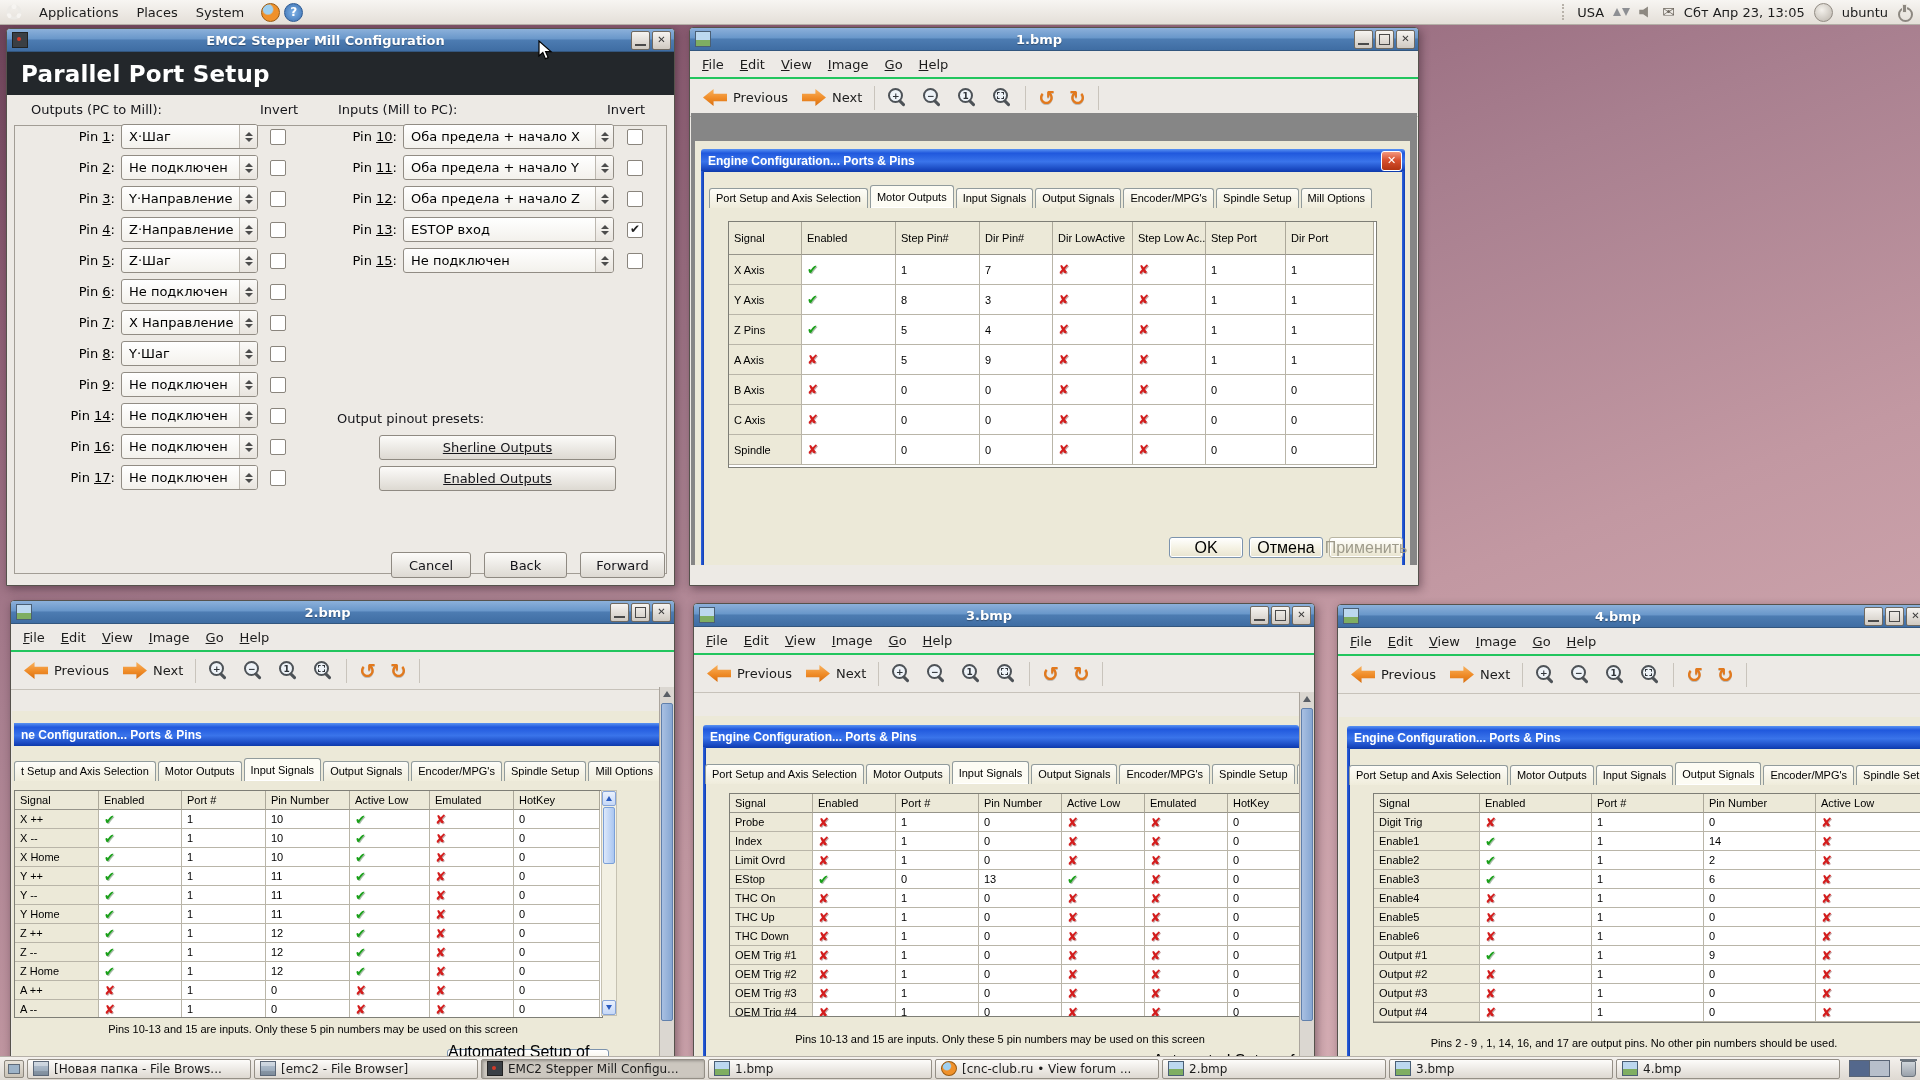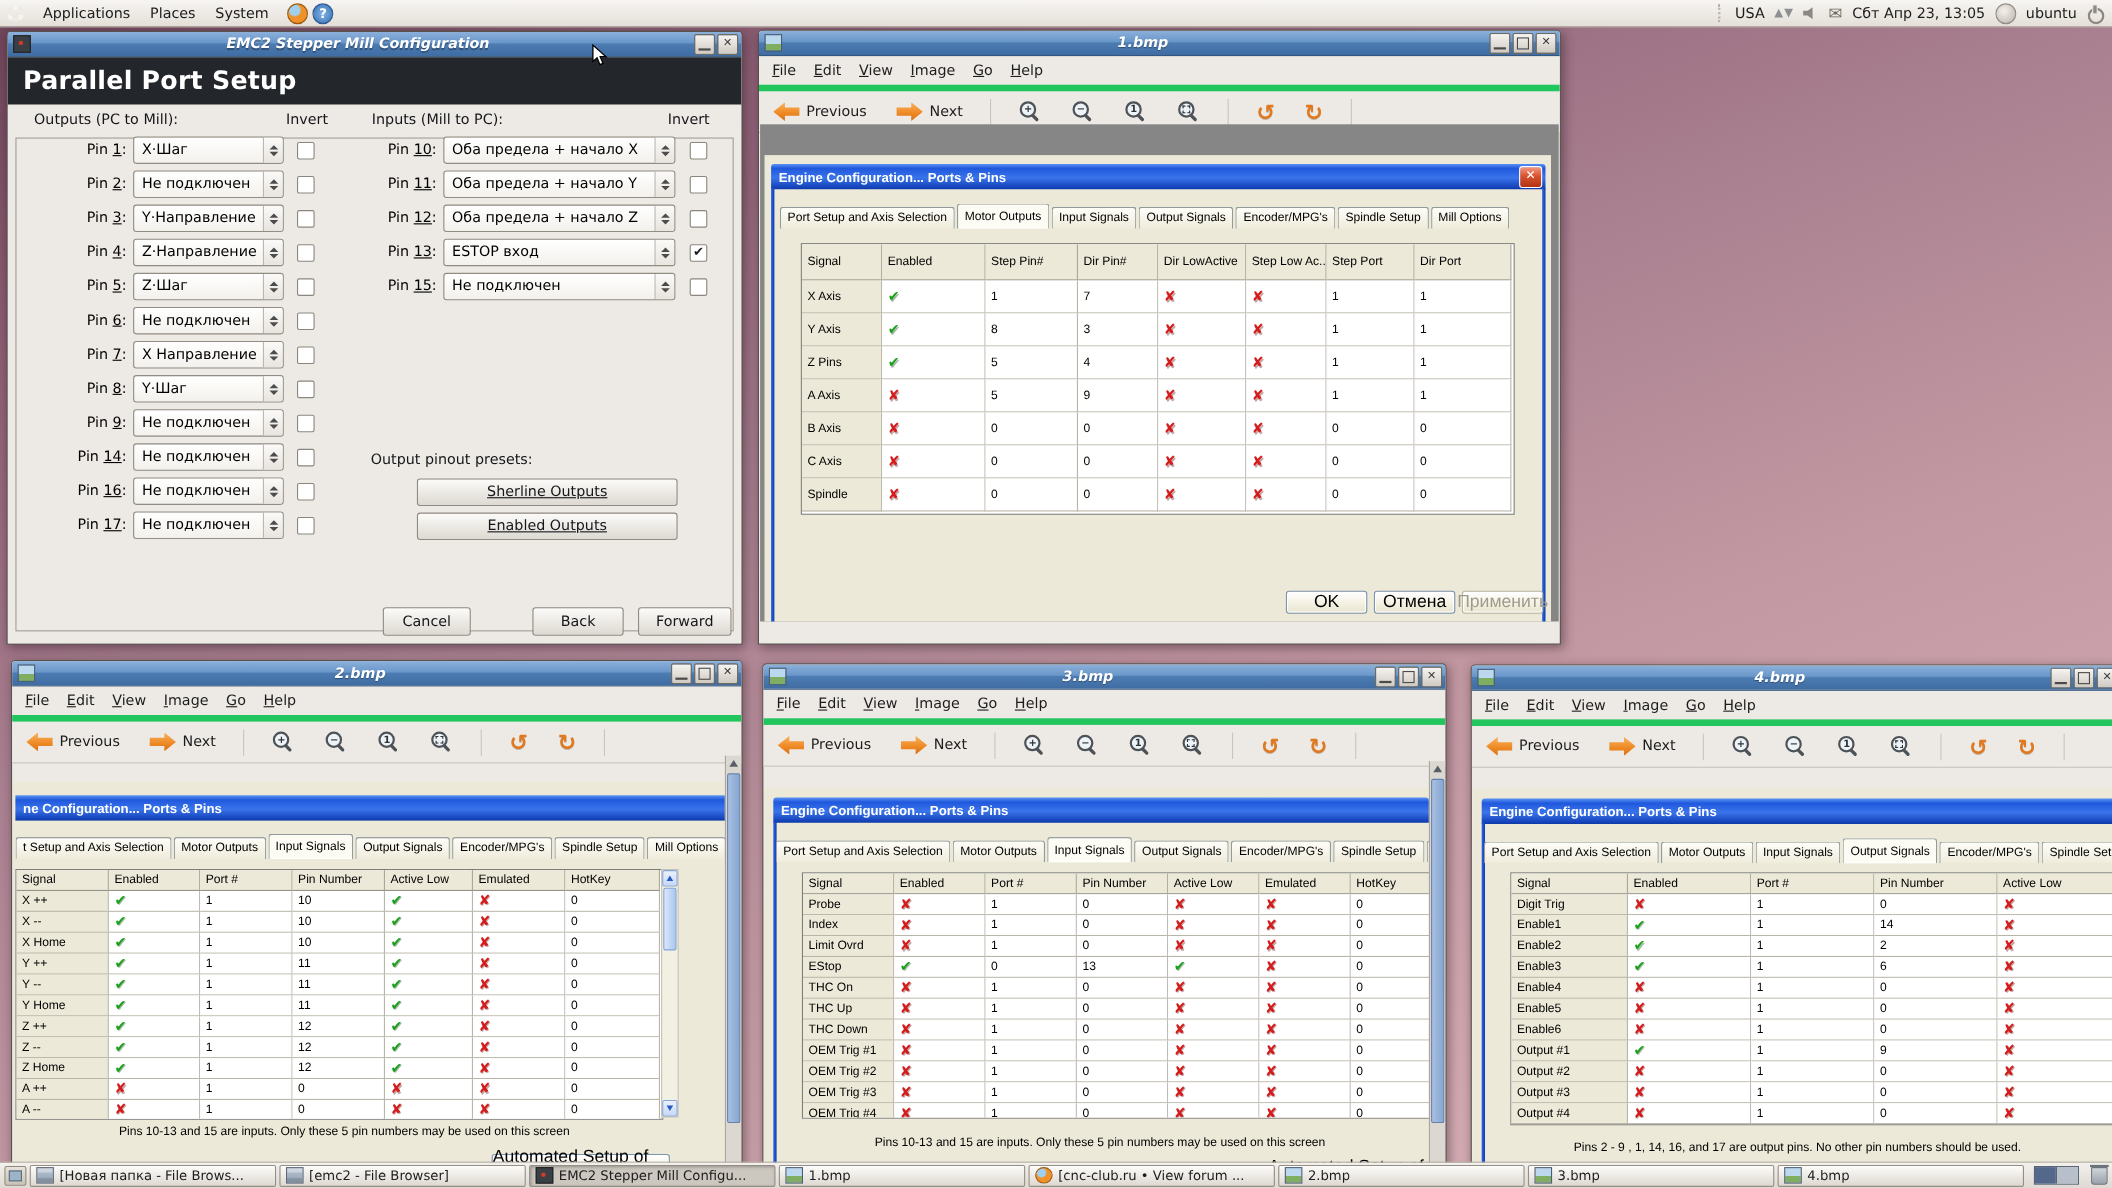--- a/index.html
+++ b/index.html
@@ -30,21 +30,21 @@
   .avatar{width:17px;height:17px;border-radius:50%;background:radial-gradient(circle at 40% 35%,#f4f1ec,#b9b3aa);border:1px solid #928c84;}
   .powic{position:relative;width:15px;height:15px;}
   .powic::before{content:"";position:absolute;left:1px;top:2px;width:11px;height:11px;border:2px solid #8d8881;border-radius:50%;}
   .powic::after{content:"";position:absolute;left:6px;top:0;width:3px;height:7px;background:#8d8881;box-shadow:0 0 0 1px #e8e4dd;}
   
   .gwin{position:absolute;background:#edeae5;border:1px solid #56524c;border-radius:4px 4px 0 0;
     box-shadow:2px 3px 10px rgba(40,20,30,.45);overflow:hidden;}
   .titlebar{height:22px;background:linear-gradient(180deg,#8cb0da 0%,#6997ca 45%,#4d7cb2 50%,#3f6da3 100%);
     position:relative;display:flex;align-items:center;border-bottom:1px solid #33567e;}
   .titlebar .title{position:absolute;left:30px;right:60px;text-align:center;color:#fff;font-weight:bold;font-size:13px;
-    white-space:nowrap;overflow:hidden;text-shadow:0 1px 1px rgba(0,0,0,.35);font-style:italic;}
+    white-space:nowrap;overflow:hidden;text-shadow:0 1px 1px rgba(0,0,0,.35);}
   .winic{width:14px;height:14px;margin-left:5px;z-index:1;}
   .winic.emc{background:#3a3f45;border:1px solid #222;position:relative;}
   .winic.emc::after{content:"";position:absolute;left:4px;top:4px;width:4px;height:4px;background:#d23a2a;border-radius:50%;}
   .winic.img{background:linear-gradient(#bcd8ef 55%,#7fae62 55%);border:1px solid #4a5f75;}
   .winbtns{position:absolute;right:3px;top:2px;display:flex;gap:2px;}
   .winbtn{width:17px;height:17px;background:linear-gradient(#f6f4f1,#cfc9c1);border:1px solid #6e6961;border-radius:2px;
     position:relative;font-size:10px;color:#3a3a3a;text-align:center;line-height:15px;}
   .winbtn.min::after{content:"";position:absolute;left:3px;right:3px;bottom:3px;height:2px;background:#4a4a4a;}
   .winbtn.max::after{content:"";position:absolute;left:3px;right:3px;top:3px;bottom:3px;border:1px solid #4a4a4a;}
   .winbtn.cls::after{content:"✕";font-size:10px;}
@@ -80,27 +80,27 @@
   .out-col .checkbox{margin-left:12px;}
   .in-col .checkbox{margin-left:13px;}
   .presets-label{position:absolute;left:330px;top:316px;}
   .gbtn{background:linear-gradient(#fcfbf9,#ddd9d2);border:1px solid #8f8a82;border-radius:3px;
     display:flex;align-items:center;justify-content:center;font-size:13px;color:#15151a;box-sizing:border-box;}
   .preset1{position:absolute;left:372px;top:340px;width:237px;height:25px;}
   .preset2{position:absolute;left:372px;top:371px;width:237px;height:25px;}
   .preset1 u,.preset2 u{text-decoration:underline;}
   .emc2-actions{position:absolute;right:9px;bottom:7px;display:flex;gap:13px;}
   .emc2-actions .gbtn{height:26px;}
-  .b-cancel{width:80px;}.b-back{width:83px;margin-left:43px;}.b-forward{width:85px;}
+  .b-cancel{width:80px;}.b-back{width:83px;}.b-forward{width:85px;}
   
   .menubar{height:26px;display:flex;align-items:center;padding-left:4px;background:#edeae6;font-size:13px;color:#1c1c1c;}
   .menu-item{padding:4px 8px;}
   .menu-item u{text-decoration:underline;}
   .toolbar{height:37px;display:flex;align-items:center;padding-left:6px;background:#edeae6;
-    border-top:6px solid #22c55e;border-bottom:1px solid #c7c2ba;gap:13px;}
+    border-top:2px solid #22c55e;border-bottom:1px solid #c7c2ba;}
   .tb-btn{display:flex;align-items:center;gap:6px;padding:3px 7px;font-size:13px;color:#1c1c1c;}
   .tb-sep{width:1px;height:24px;background:#c9c4bc;margin:0 5px;}
   .nav-arrow{width:24px;height:17px;display:inline-block;background:linear-gradient(180deg,#f9b25e,#ef8b27 55%,#d96f10);
     filter:drop-shadow(0 1px 0 rgba(0,0,0,.25));}
   .nav-arrow.left{clip-path:polygon(0 50%,44% 0,44% 28%,100% 28%,100% 72%,44% 72%,44% 100%);}
   .nav-arrow.right{clip-path:polygon(100% 50%,56% 0,56% 28%,0 28%,0 72%,56% 72%,56% 100%);}
   .magicon{position:relative;width:21px;height:21px;display:inline-block;}
   .magicon::before{content:"";position:absolute;left:1px;top:1px;width:11px;height:11px;border:2px solid #4d5257;border-radius:50%;background:#eef3f8;}
   .magicon::after{content:"";position:absolute;left:13px;top:12px;width:8px;height:3px;background:#4d5257;border-radius:2px;transform:rotate(45deg);transform-origin:0 0;}
   .mag-glyph{position:absolute;left:1px;top:1px;width:15px;height:15px;display:flex;align-items:center;justify-content:center;

